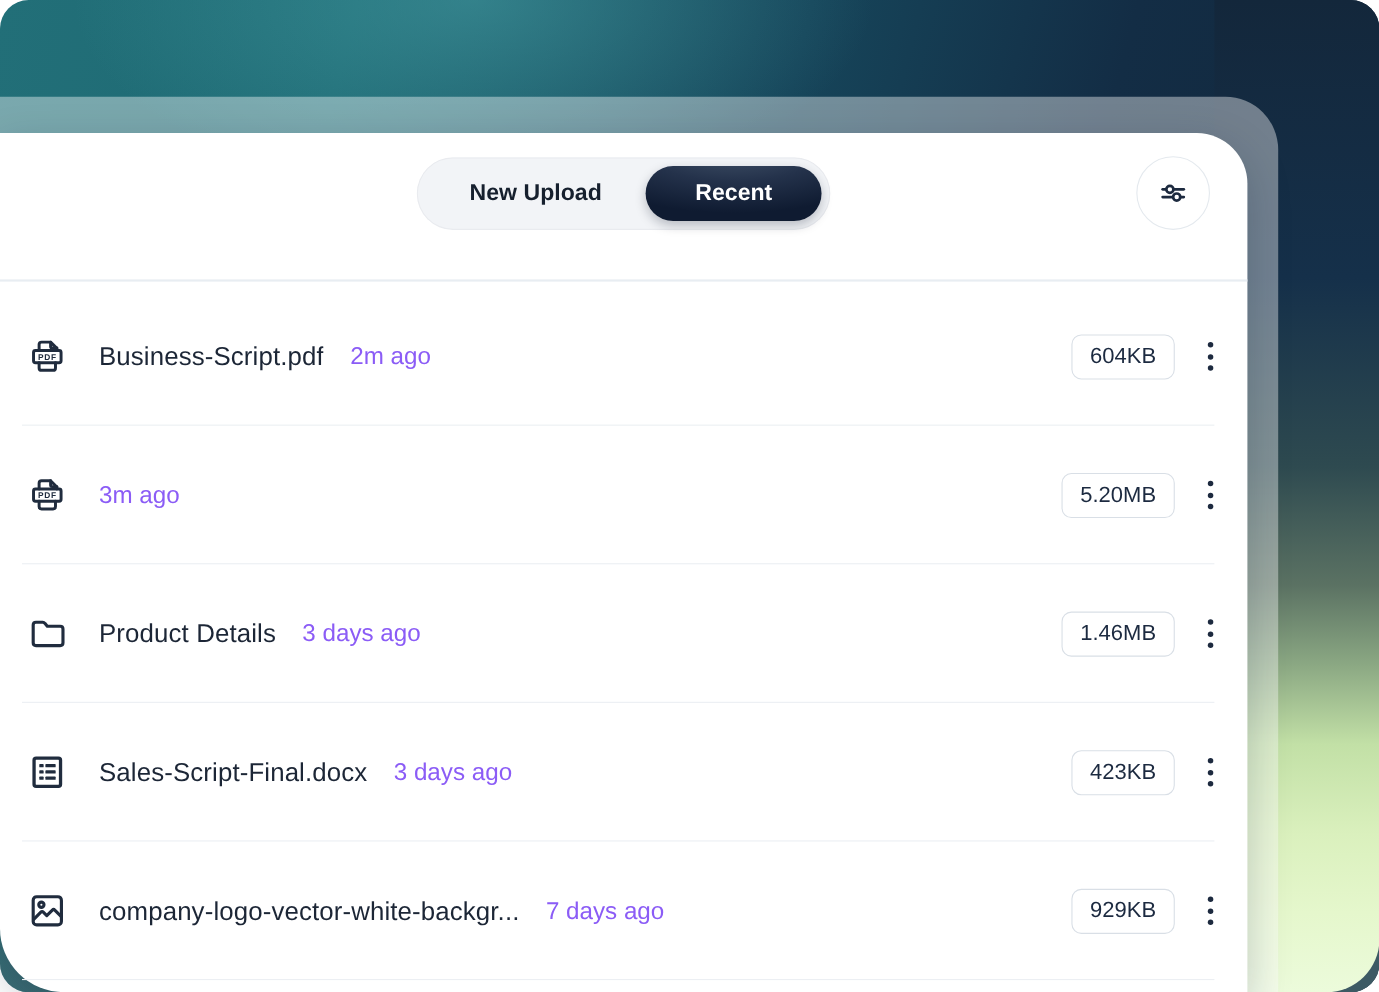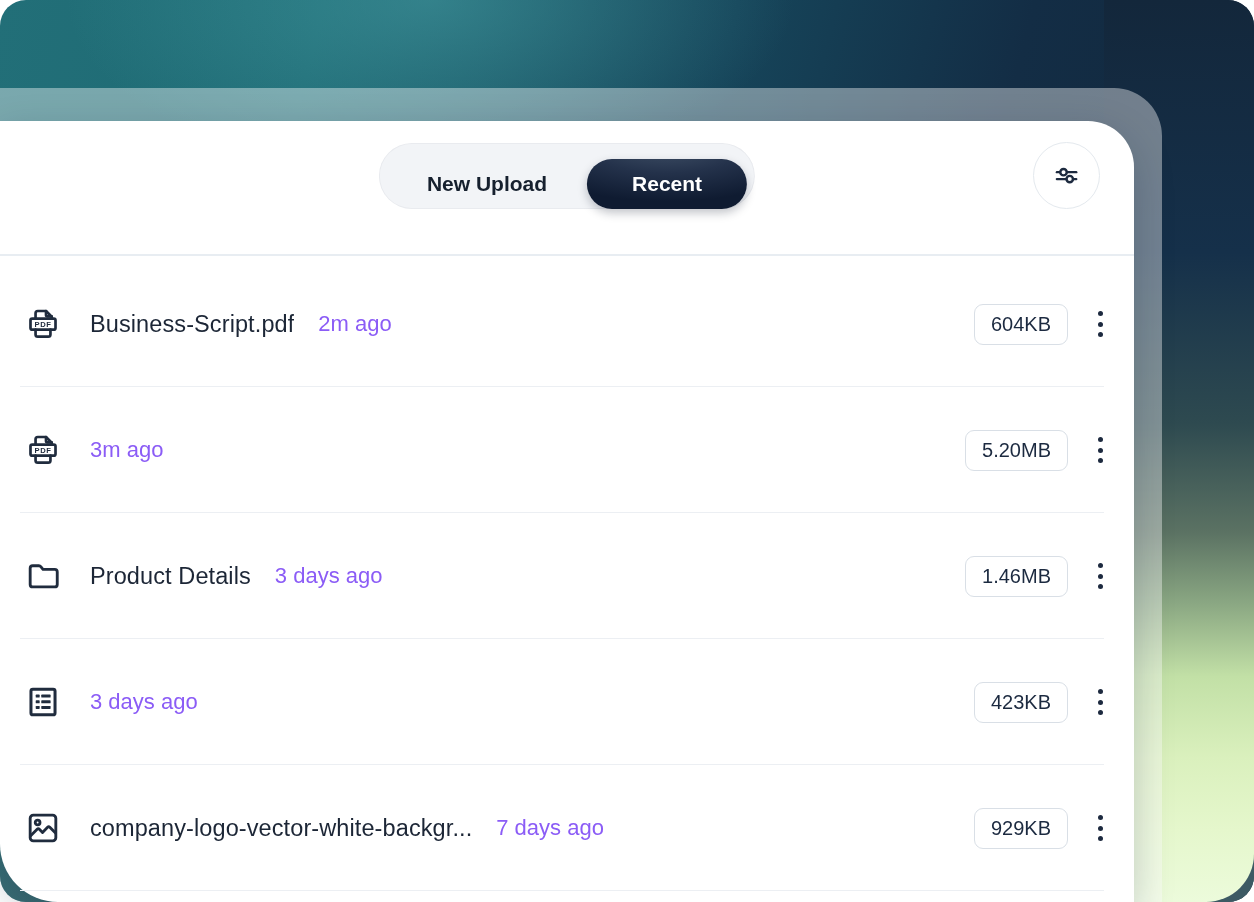--- a/index.html
+++ b/index.html
@@ -26,21 +26,21 @@
 
   
   .card { position: absolute; top: 121px; left: 0; right: 120px; bottom: 0; background: #fff;
     border-top-right-radius: 46px; border-bottom-left-radius: 58px;
     box-shadow: 0 14px 40px rgba(8,25,45,0.22); }
 
   
   .header { position: relative; height: 135px; }
   .header-divider { position: absolute; bottom: 0; left: 0; right: 0; height: 2px; background: #e8edf2; }
   .segmented { position: absolute; left: 50%; top: 22px; transform: translateX(-50%);
-    height: 66px; border-radius: 33px; background: #f2f4f7; display: flex; align-items: flex-end;
+    height: 66px; border-radius: 33px; background: #f2f4f7; display: flex; align-items: center;
     padding: 0 8px; box-shadow: inset 0 0 0 1px rgba(15,30,50,0.04); }
   .seg-btn { border: none; background: transparent; font-family: "Liberation Sans", sans-serif;
     font-size: 21px; font-weight: 600; color: #16202e; padding: 0 40px; height: 50px;
     border-radius: 25px; cursor: pointer; white-space: nowrap; }
   .seg-btn.active { color: #fff; padding: 0 45px;
     background: radial-gradient(130% 160% at 50% -40%, #47586e 0%, #24324b 42%, #0f1b31 78%);
     box-shadow: 0 4px 10px rgba(10,20,40,0.25); }
   .filter-btn { position: absolute; right: 34px; top: 21px; width: 67px; height: 67px;
     border-radius: 50%; background: #fff; border: 1.5px solid #e4e9ee;
     display: flex; align-items: center; justify-content: center; cursor: pointer; color: #1d2a3f; }
@@ -167,20 +167,21 @@
               <rect x="7.4" y="7.3" width="2.5" height="1.9" rx="0.4"></rect>
               <rect x="10.9" y="7.3" width="5.9" height="1.9" rx="0.4"></rect>
               <rect x="7.4" y="10.9" width="2.5" height="1.9" rx="0.4"></rect>
               <rect x="10.9" y="10.9" width="5.9" height="1.9" rx="0.4"></rect>
               <rect x="7.4" y="14.5" width="2.5" height="1.9" rx="0.4"></rect>
               <rect x="10.9" y="14.5" width="5.9" height="1.9" rx="0.4"></rect>
             </g>
           </svg>
         </div>
         <div class="meta">
+          <div class="name">Sales-Script-Final.docx</div>
           <div class="time">3 days ago</div>
         </div>
         <div class="size-badge">423KB</div>
         <button class="kebab">
           <span class="dot"></span>
           <span class="dot"></span>
           <span class="dot"></span>
         </button>
       </div>
 

